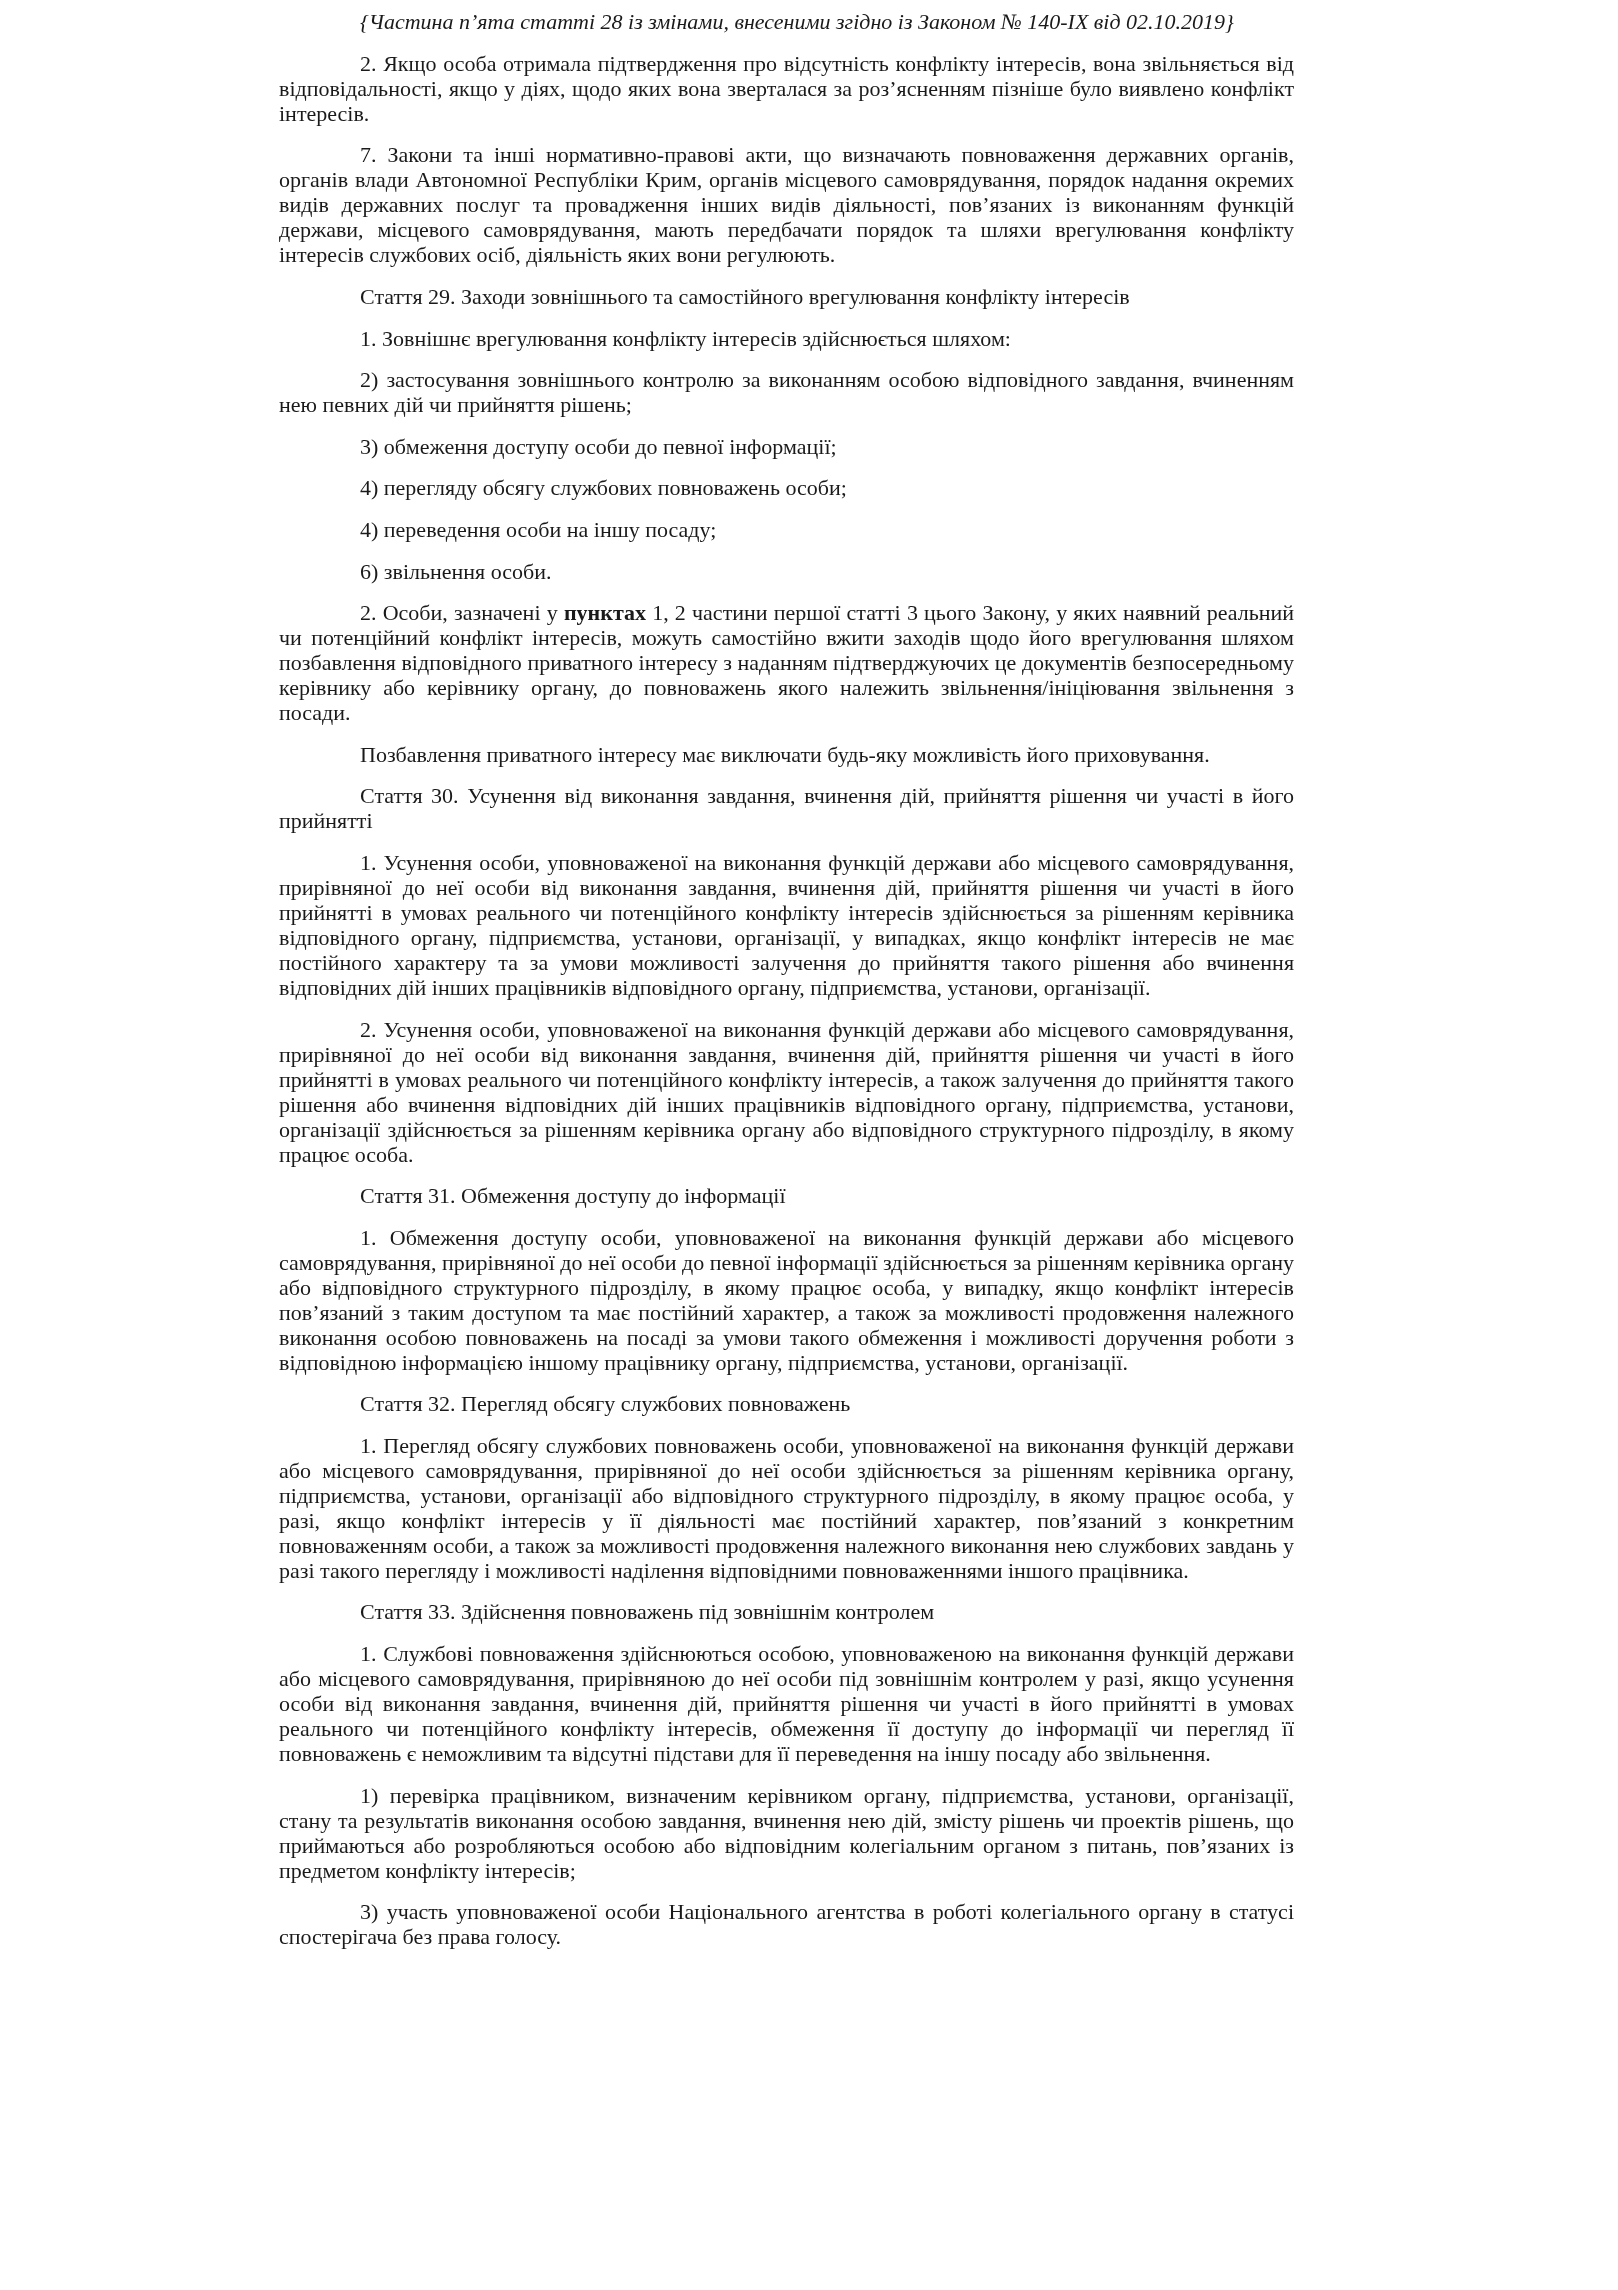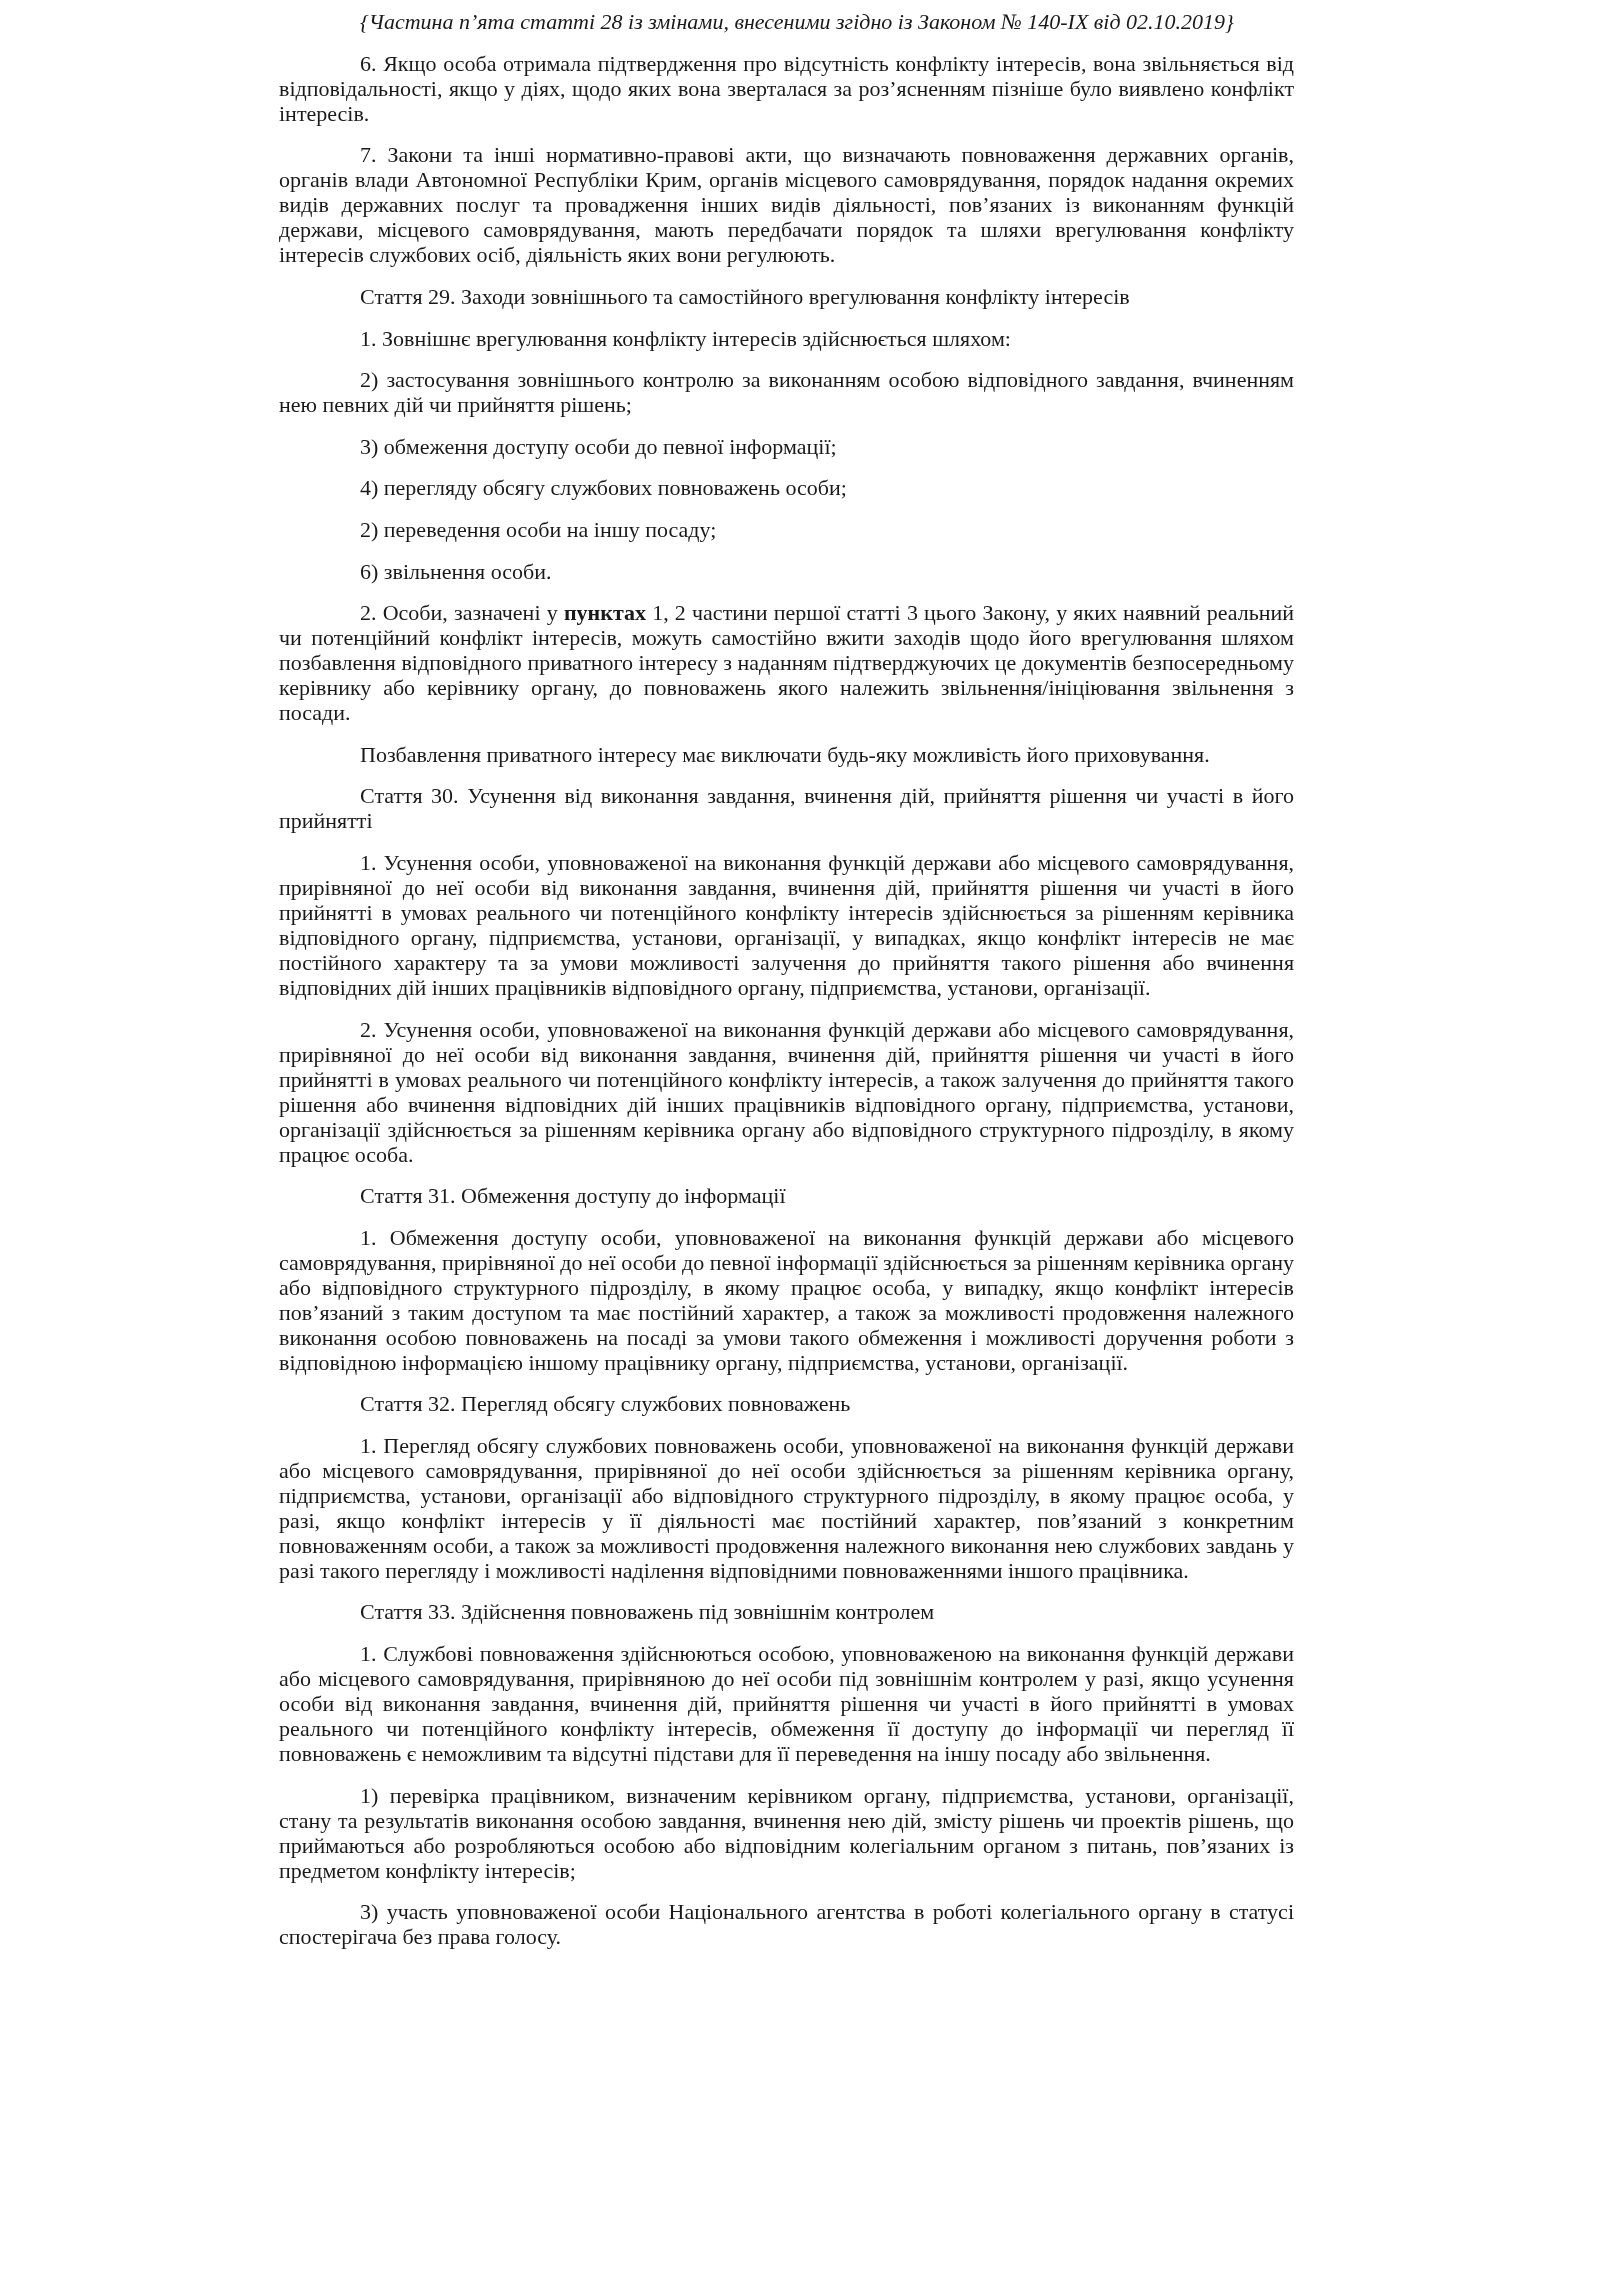--- a/index.html
+++ b/index.html
@@ -29,28 +29,28 @@
   .s-bold { font-weight: 400; }
   .s-italic { font-style: italic; }
   .s-link { font-weight: 700; color: inherit; text-decoration: none; cursor: pointer; }
 </style>
 </head>
 <body>
 
 <div class="page">
   <div id="doc-body">
       <p class="para k-amendment"><span class="s-italic">{Частина п’ята статті 28 із змінами, внесеними згідно із Законом № 140-IX від 02.10.2019}</span></p>
-      <p class="para"><span class="s-normal">6. Якщо особа отримала підтвердження про відсутність конфлікту інтересів, вона звільняється від відповідальності, якщо у діях, щодо яких вона зверталася за роз’ясненням пізніше було виявлено конфлікт інтересів.</span></p>
+      <p class="para"><span class="s-normal">2. Якщо особа отримала підтвердження про відсутність конфлікту інтересів, вона звільняється від відповідальності, якщо у діях, щодо яких вона зверталася за роз’ясненням пізніше було виявлено конфлікт інтересів.</span></p>
       <p class="para"><span class="s-normal">7. Закони та інші нормативно-правові акти, що визначають повноваження державних органів, органів влади Автономної Республіки Крим, органів місцевого самоврядування, порядок надання окремих видів державних послуг та провадження інших видів діяльності, пов’язаних із виконанням функцій держави, місцевого самоврядування, мають передбачати порядок та шляхи врегулювання конфлікту інтересів службових осіб, діяльність яких вони регулюють.</span></p>
       <p class="para"><span class="s-bold">Стаття 29.</span><span class="s-normal"> Заходи зовнішнього та самостійного врегулювання конфлікту інтересів</span></p>
       <p class="para"><span class="s-normal">1. Зовнішнє врегулювання конфлікту інтересів здійснюється шляхом:</span></p>
       <p class="para"><span class="s-normal">2) застосування зовнішнього контролю за виконанням особою відповідного завдання, вчиненням нею певних дій чи прийняття рішень;</span></p>
       <p class="para"><span class="s-normal">3) обмеження доступу особи до певної інформації;</span></p>
       <p class="para"><span class="s-normal">4) перегляду обсягу службових повноважень особи;</span></p>
-      <p class="para"><span class="s-normal">2) переведення особи на іншу посаду;</span></p>
+      <p class="para"><span class="s-normal">4) переведення особи на іншу посаду;</span></p>
       <p class="para"><span class="s-normal">6) звільнення особи.</span></p>
       <p class="para"><span class="s-normal">2. Особи, зазначені у </span><span class="s-link">пунктах</span><span class="s-normal"> 1, 2 частини першої статті 3 цього Закону, у яких наявний реальний чи потенційний конфлікт інтересів, можуть самостійно вжити заходів щодо його врегулювання шляхом позбавлення відповідного приватного інтересу з наданням підтверджуючих це документів безпосередньому керівнику або керівнику органу, до повноважень якого належить звільнення/ініціювання звільнення з посади.</span></p>
       <p class="para"><span class="s-normal">Позбавлення приватного інтересу має виключати будь-яку можливість його приховування.</span></p>
       <p class="para"><span class="s-bold">Стаття 30.</span><span class="s-normal"> Усунення від виконання завдання, вчинення дій, прийняття рішення чи участі в його прийнятті</span></p>
       <p class="para"><span class="s-normal">1. Усунення особи, уповноваженої на виконання функцій держави або місцевого самоврядування, прирівняної до неї особи від виконання завдання, вчинення дій, прийняття рішення чи участі в його прийнятті в умовах реального чи потенційного конфлікту інтересів здійснюється за рішенням керівника відповідного органу, підприємства, установи, організації, у випадках, якщо конфлікт інтересів не має постійного характеру та за умови можливості залучення до прийняття такого рішення або вчинення відповідних дій інших працівників відповідного органу, підприємства, установи, організації.</span></p>
       <p class="para"><span class="s-normal">2. Усунення особи, уповноваженої на виконання функцій держави або місцевого самоврядування, прирівняної до неї особи від виконання завдання, вчинення дій, прийняття рішення чи участі в його прийнятті в умовах реального чи потенційного конфлікту інтересів, а також залучення до прийняття такого рішення або вчинення відповідних дій інших працівників відповідного органу, підприємства, установи, організації здійснюється за рішенням керівника органу або відповідного структурного підрозділу, в якому працює особа.</span></p>
       <p class="para"><span class="s-bold">Стаття 31.</span><span class="s-normal"> Обмеження доступу до інформації</span></p>
       <p class="para"><span class="s-normal">1. Обмеження доступу особи, уповноваженої на виконання функцій держави або місцевого самоврядування, прирівняної до неї особи до певної інформації здійснюється за рішенням керівника органу або відповідного структурного підрозділу, в якому працює особа, у випадку, якщо конфлікт інтересів пов’язаний з таким доступом та має постійний характер, а також за можливості продовження належного виконання особою повноважень на посаді за умови такого обмеження і можливості доручення роботи з відповідною інформацією іншому працівнику органу, підприємства, установи, організації.</span></p>
       <p class="para"><span class="s-bold">Стаття 32.</span><span class="s-normal"> Перегляд обсягу службових повноважень</span></p>
       <p class="para"><span class="s-normal">1. Перегляд обсягу службових повноважень особи, уповноваженої на виконання функцій держави або місцевого самоврядування, прирівняної до неї особи здійснюється за рішенням керівника органу, підприємства, установи, організації або відповідного структурного підрозділу, в якому працює особа, у разі, якщо конфлікт інтересів у її діяльності має постійний характер, пов’язаний з конкретним повноваженням особи, а також за можливості продовження належного виконання нею службових завдань у разі такого перегляду і можливості наділення відповідними повноваженнями іншого працівника.</span></p>

